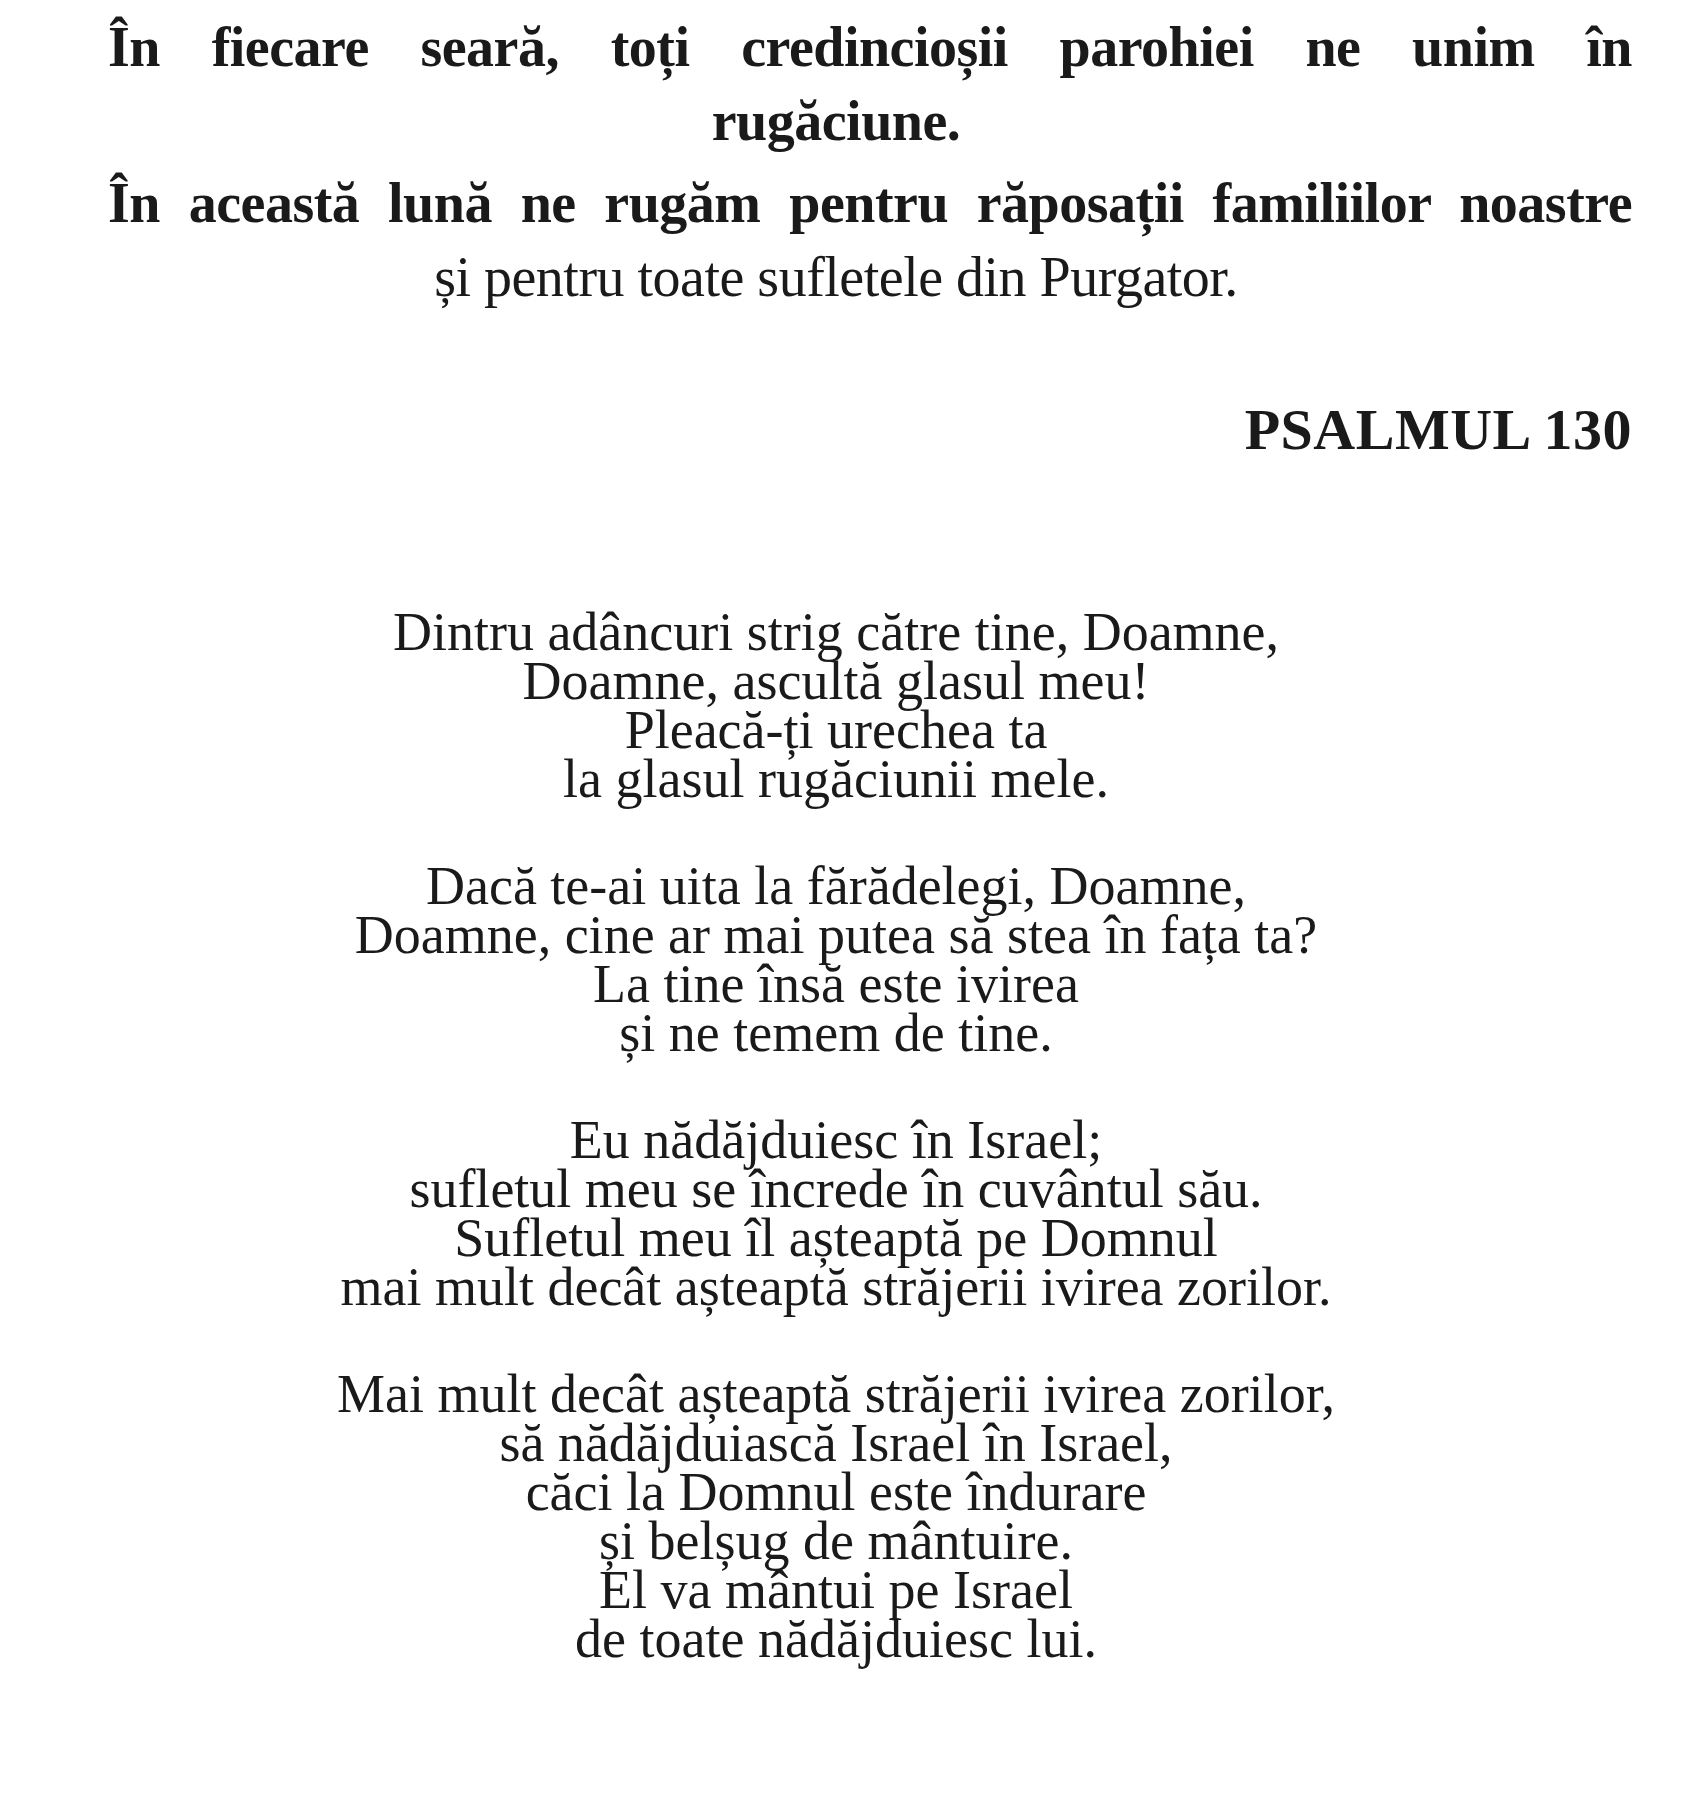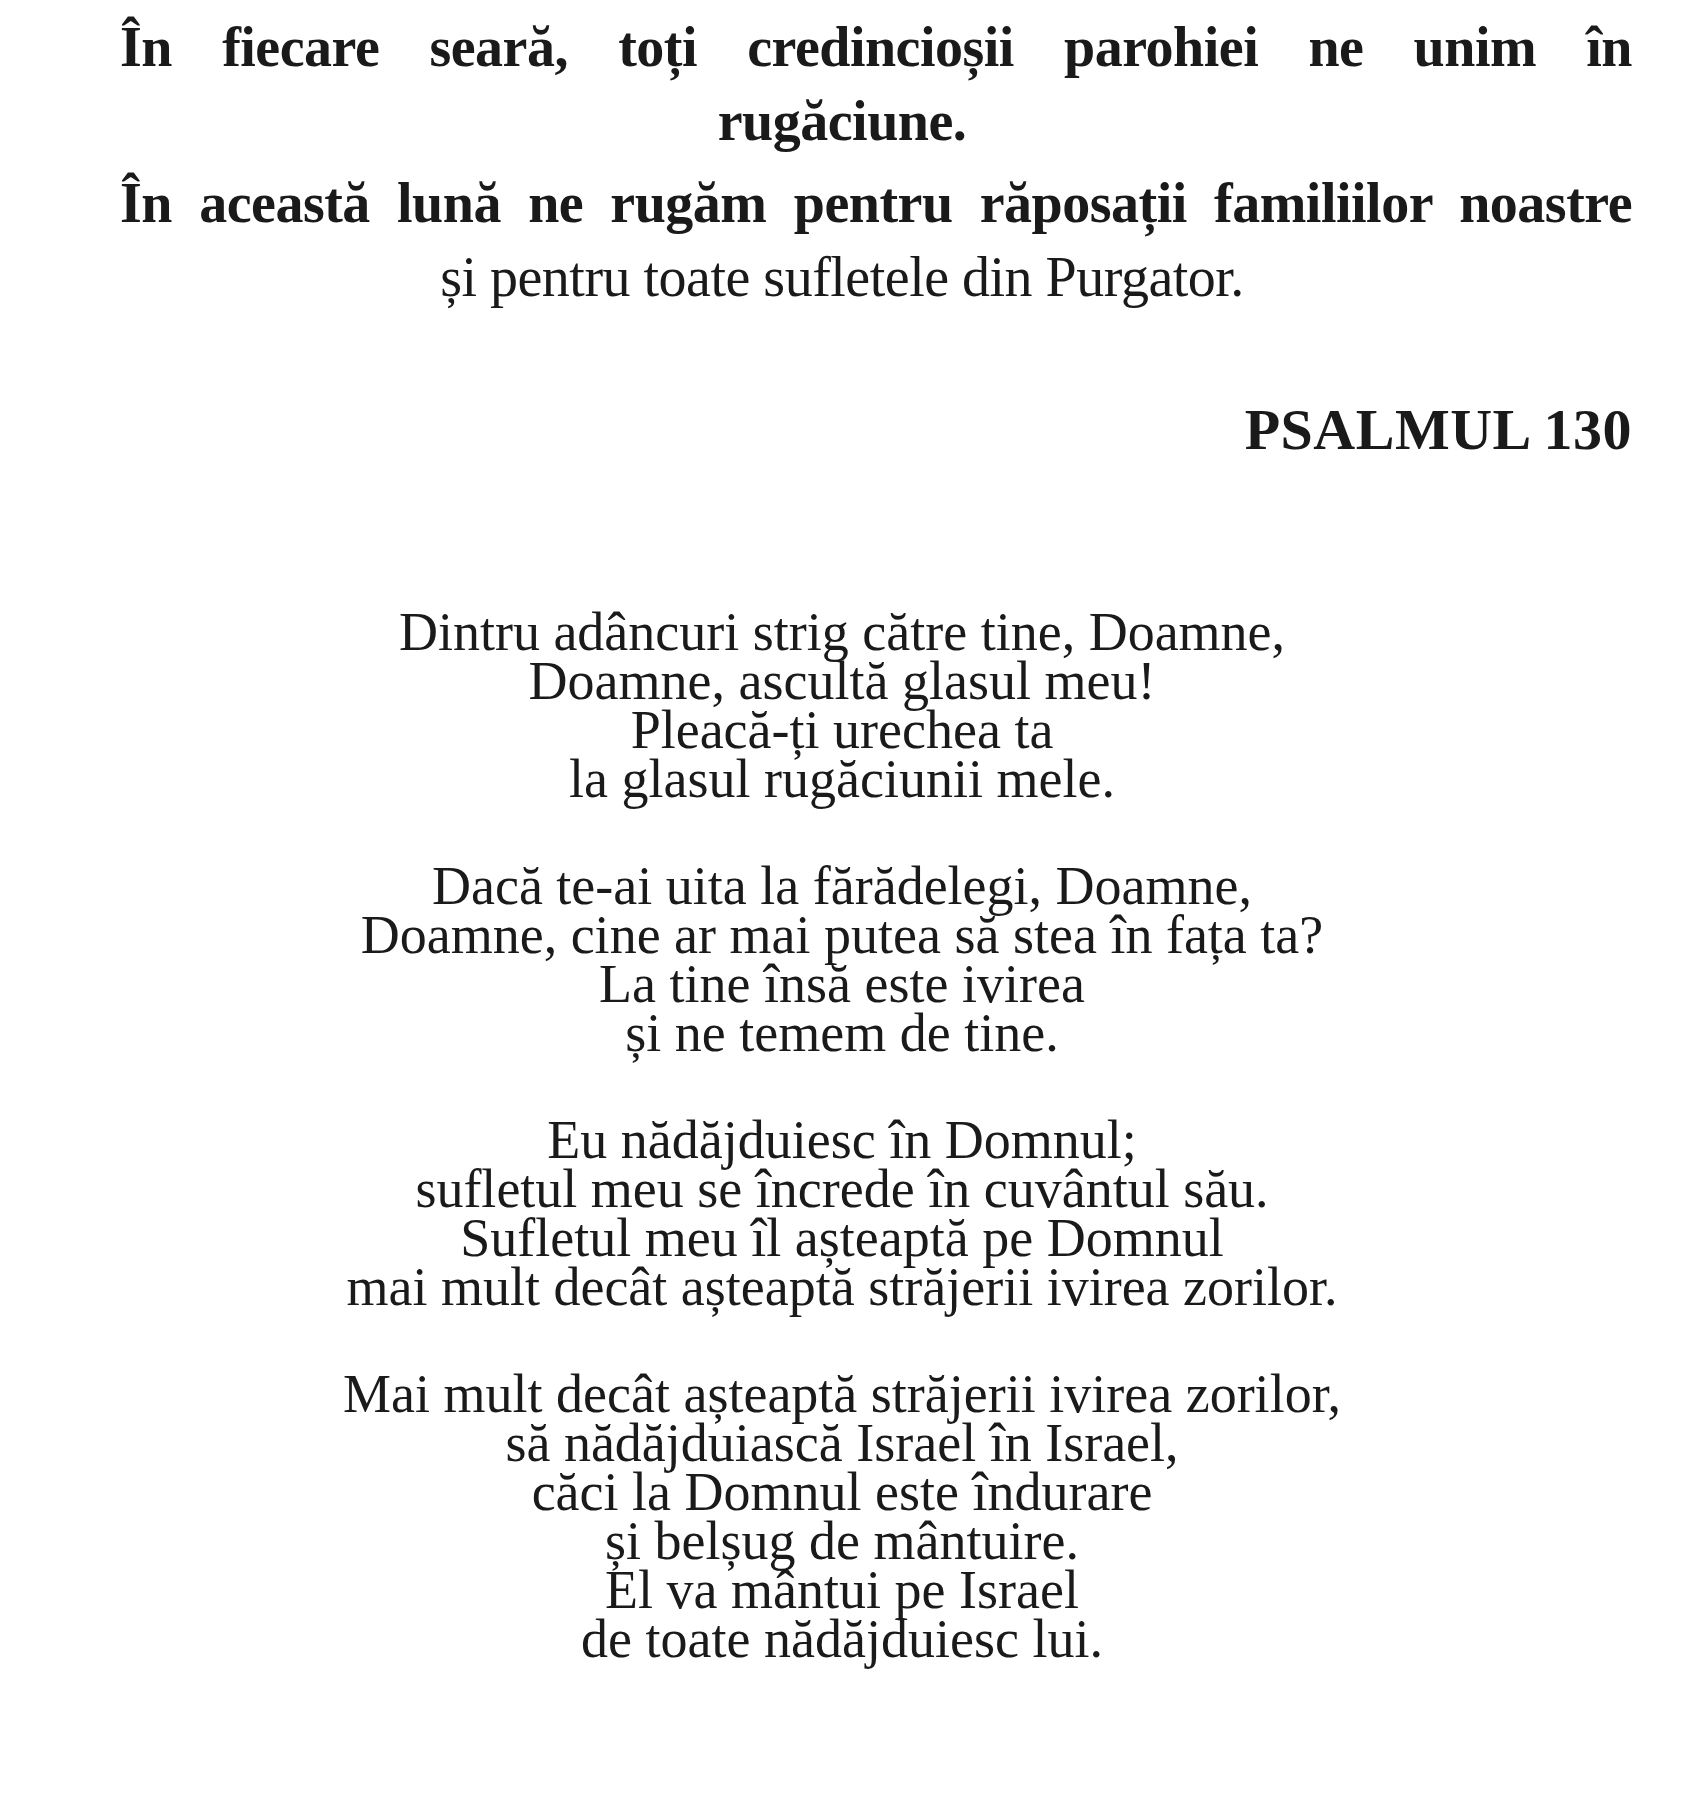--- a/index.html
+++ b/index.html
@@ -11,21 +11,21 @@
     height: 1796px;
     background: #ffffff;
     color: #1a1a1a;
     font-family: "Liberation Serif", "DejaVu Serif", serif;
     overflow: hidden;
   }
   .page {
     box-sizing: border-box;
     width: 1684px;
     height: 1796px;
-    padding: 10px 52px 0 52px;
+    padding: 10px 52px 0 40px;
   }
   
   .intro-line {
     font-size: 56px;
     line-height: 74px;
     letter-spacing: -0.5px;
   }
   .intro-bold .intro-line {
     font-weight: 700;
   }
@@ -99,21 +99,21 @@
     </div>
 
     <div class="stanza">
       <div class="psalm-line">Dacă te-ai uita la fărădelegi, Doamne,</div>
       <div class="psalm-line">Doamne, cine ar mai putea să stea în fața ta?</div>
       <div class="psalm-line">La tine însă este ivirea</div>
       <div class="psalm-line">și ne temem de tine.</div>
     </div>
 
     <div class="stanza">
-      <div class="psalm-line">Eu nădăjduiesc în Domnul;</div>
+      <div class="psalm-line">Eu nădăjduiesc în Israel;</div>
       <div class="psalm-line">sufletul meu se încrede în cuvântul său.</div>
       <div class="psalm-line">Sufletul meu îl așteaptă pe Domnul</div>
       <div class="psalm-line">mai mult decât așteaptă străjerii ivirea zorilor.</div>
     </div>
 
     <div class="stanza">
       <div class="psalm-line">Mai mult decât așteaptă străjerii ivirea zorilor,</div>
       <div class="psalm-line">să nădăjduiască Israel în Israel,</div>
       <div class="psalm-line">căci la Domnul este îndurare</div>
       <div class="psalm-line">și belșug de mântuire.</div>

